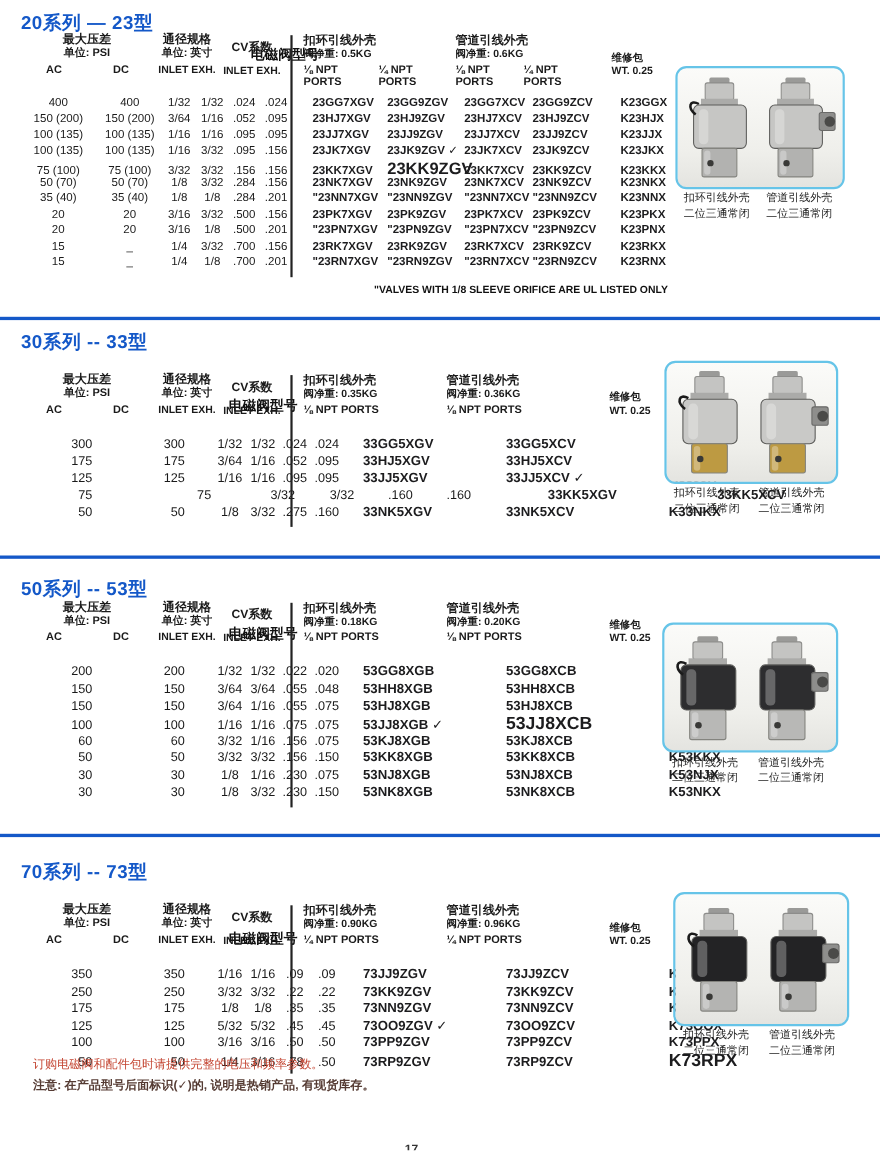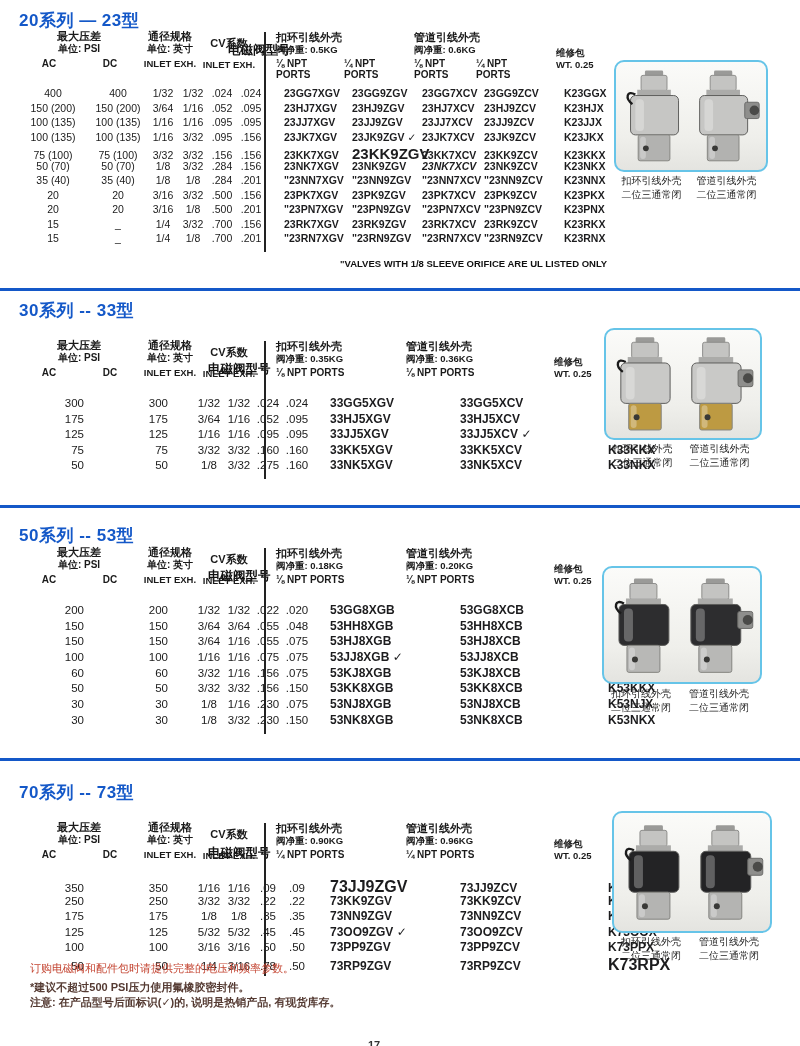--- a/index.html
+++ b/index.html
@@ -169,21 +169,21 @@
             <div class="trow" style="height: 14.5px; font-size: 10.5px;">
               <div class="cell c-num" style="width: 62px;">50 (70)</div>
               <div class="cell c-num" style="width: 60px;">50 (70)</div>
               <div class="cell c-frac" style="width: 30px;">1/8</div>
               <div class="cell c-frac" style="width: 30px;">3/32</div>
               <div class="cell c-cv" style="width: 28px;">.284</div>
               <div class="cell c-cv" style="width: 30px;">.156</div>
               <div class="cell" style="width: 18px;"></div>
               <div class="cell c-mdl" style="width: 68px; font-size: 10.5px;">23NK7XGV</div>
               <div class="cell c-mdl" style="width: 70px; font-size: 10.5px;">23NK9ZGV</div>
-              <div class="cell c-mdl" style="width: 62px; font-size: 10.5px; font-style: italic;">23NK7XCV</div>
+              <div class="cell c-mdl" style="width: 62px; font-size: 10.5px;">23NK7XCV</div>
               <div class="cell c-mdl" style="width: 72px; font-size: 10.5px;">23NK9ZCV</div>
               <div class="cell c-mdl kit" style="width: 88px; font-size: 10.5px;">K23NKX</div>
             </div>
             <div class="trow" style="height: 14.5px; font-size: 10.5px;">
               <div class="cell c-num" style="width: 62px;">35 (40)</div>
               <div class="cell c-num" style="width: 60px;">35 (40)</div>
               <div class="cell c-frac" style="width: 30px;">1/8</div>
               <div class="cell c-frac" style="width: 30px;">1/8</div>
               <div class="cell c-cv" style="width: 28px;">.284</div>
               <div class="cell c-cv" style="width: 30px;">.201</div>
@@ -362,21 +362,21 @@
               <div class="cell c-num" style="width: 60px; padding-right: 26px;">125</div>
               <div class="cell c-frac" style="width: 30px;">1/16</div>
               <div class="cell c-frac" style="width: 30px;">1/16</div>
               <div class="cell c-cv" style="width: 28px;">.095</div>
               <div class="cell c-cv" style="width: 30px;">.095</div>
               <div class="cell" style="width: 18px;"></div>
               <div class="cell c-mdl" style="width: 130px; font-size: 12px;">33JJ5XGV</div>
               <div class="cell c-mdl" style="width: 140px; font-size: 12px;">33JJ5XCV ✓</div>
               <div class="cell c-mdl kit" style="width: 80px; font-size: 12px;">K33JJX</div>
             </div>
-            <div class="trow" style="height: 15.6px; font-size: 11.5px;">
+            <div class="trow" style="height: 15.6px; font-size: 11.5px; gap: 24px;">
               <div class="cell c-num" style="width: 62px; padding-right: 20px;">75</div>
               <div class="cell c-num" style="width: 60px; padding-right: 26px;">75</div>
               <div class="cell c-frac" style="width: 30px;">3/32</div>
               <div class="cell c-frac" style="width: 30px;">3/32</div>
               <div class="cell c-cv" style="width: 28px;">.160</div>
               <div class="cell c-cv" style="width: 30px;">.160</div>
               <div class="cell" style="width: 18px;"></div>
               <div class="cell c-mdl" style="width: 130px; font-size: 12px;">33KK5XGV</div>
               <div class="cell c-mdl" style="width: 140px; font-size: 12px;">33KK5XCV</div>
               <div class="cell c-mdl kit" style="width: 80px; font-size: 12px;">K33KKX</div>
@@ -513,21 +513,21 @@
             </div>
             <div class="trow" style="height: 15.7px; font-size: 11.5px;">
               <div class="cell c-num" style="width: 62px; padding-right: 20px;">100</div>
               <div class="cell c-num" style="width: 60px; padding-right: 26px;">100</div>
               <div class="cell c-frac" style="width: 30px;">1/16</div>
               <div class="cell c-frac" style="width: 30px;">1/16</div>
               <div class="cell c-cv" style="width: 28px;">.075</div>
               <div class="cell c-cv" style="width: 30px;">.075</div>
               <div class="cell" style="width: 18px;"></div>
               <div class="cell c-mdl" style="width: 130px; font-size: 12px;">53JJ8XGB ✓</div>
-              <div class="cell c-mdl" style="width: 140px; font-size: 12px;">53JJ8XCB</div>
+              <div class="cell c-mdl" style="width: 140px; font-size: 16px;">53JJ8XCB</div>
               <div class="cell c-mdl kit" style="width: 80px; font-size: 12px;">K53JJX</div>
             </div>
             <div class="trow" style="height: 15.7px; font-size: 11.5px;">
               <div class="cell c-num" style="width: 62px; padding-right: 20px;">60</div>
               <div class="cell c-num" style="width: 60px; padding-right: 26px;">60</div>
               <div class="cell c-frac" style="width: 30px;">3/32</div>
               <div class="cell c-frac" style="width: 30px;">1/16</div>
               <div class="cell c-cv" style="width: 28px;">.156</div>
               <div class="cell c-cv" style="width: 30px;">.075</div>
               <div class="cell" style="width: 18px;"></div>
@@ -654,21 +654,21 @@
           </div>
           <div class="rows">
             <div class="trow" style="height: 15.5px; font-size: 11.5px;">
               <div class="cell c-num" style="width: 62px; padding-right: 20px;">350</div>
               <div class="cell c-num" style="width: 60px; padding-right: 26px;">350</div>
               <div class="cell c-frac" style="width: 30px;">1/16</div>
               <div class="cell c-frac" style="width: 30px;">1/16</div>
               <div class="cell c-cv" style="width: 28px;">.09</div>
               <div class="cell c-cv" style="width: 30px;">.09</div>
               <div class="cell" style="width: 18px;"></div>
-              <div class="cell c-mdl" style="width: 130px; font-size: 16px;">73JJ9ZGV</div>
+              <div class="cell c-mdl" style="width: 130px; font-size: 12px;">73JJ9ZGV</div>
               <div class="cell c-mdl" style="width: 140px; font-size: 12px;">73JJ9ZCV</div>
               <div class="cell c-mdl kit" style="width: 80px; font-size: 12px;">K73JJX</div>
             </div>
             <div class="trow" style="height: 15.5px; font-size: 11.5px;">
               <div class="cell c-num" style="width: 62px; padding-right: 20px;">250</div>
               <div class="cell c-num" style="width: 60px; padding-right: 26px;">250</div>
               <div class="cell c-frac" style="width: 30px;">3/32</div>
               <div class="cell c-frac" style="width: 30px;">3/32</div>
               <div class="cell c-cv" style="width: 28px;">.22</div>
               <div class="cell c-cv" style="width: 30px;">.22</div>
@@ -765,18 +765,17 @@
       </section>
     </div>
 
   <div class="hr-blue" style="top:288px"></div>
   <div class="hr-blue" style="top:505px"></div>
   <div class="hr-blue" style="top:758px"></div>
 
   <div class="footer">
     <div class="f-red">订购电磁阀和配件包时请提供完整的电压和频率参数。</div>
     <div class="f-gap"></div>
-    <div class="f-dark">*建议不超过500 PSI压力使用氟橡胶密封件。</div>
     <div class="f-dark">注意: 在产品型号后面标识(✓)的, 说明是热销产品, 有现货库存。</div>
   </div>
 
   <div class="pagenum">17</div>
 </div>
 
 </body></html>

